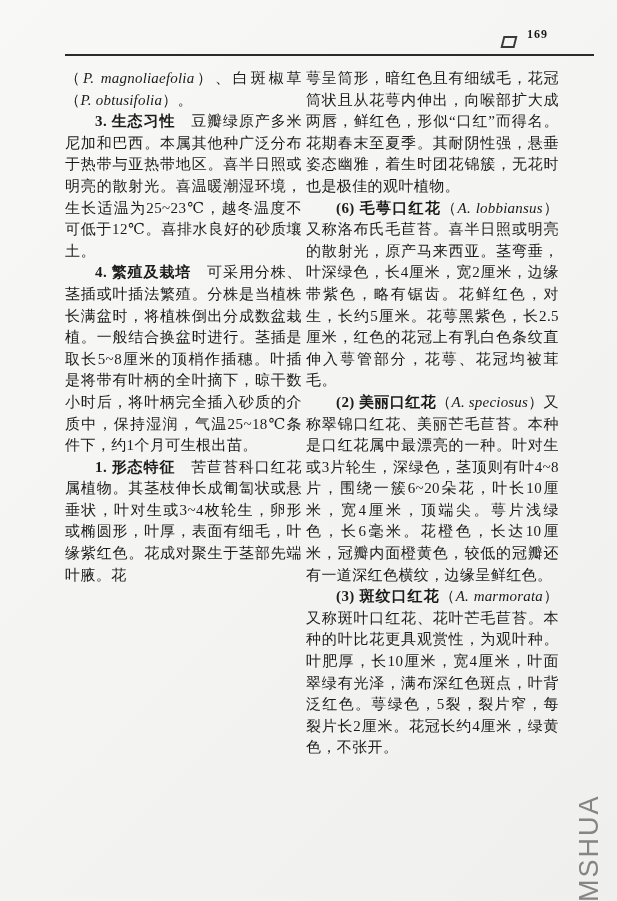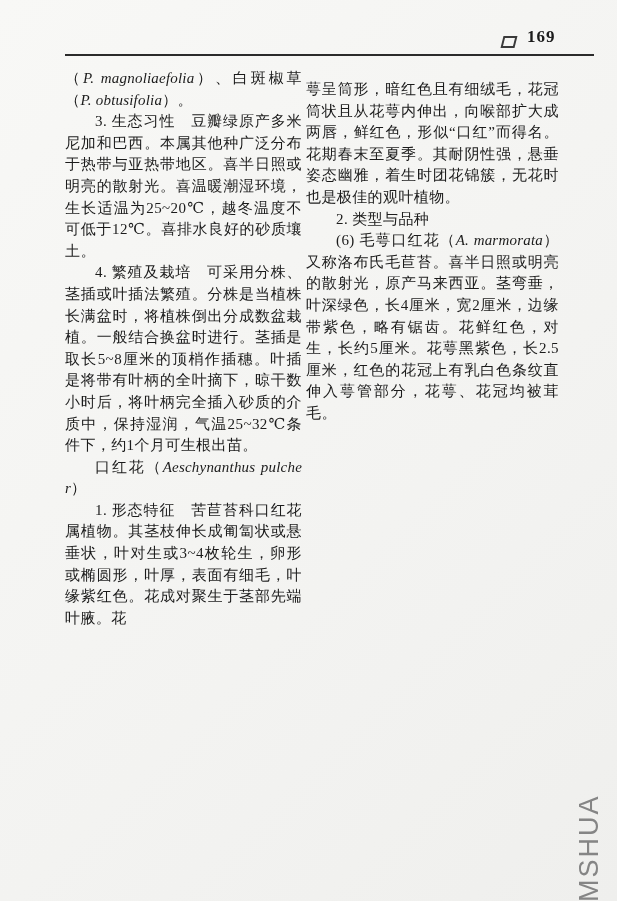--- a/index.html
+++ b/index.html
@@ -7,30 +7,30 @@
     width:617px;height:901px;
     background:linear-gradient(135deg,#f8f8f6 0%,#f3f3f1 60%,#efefed 100%);
     font-family:"Liberation Serif","DejaVu Serif",serif;
     color:#1b1b1b;
     position:relative;
     overflow:hidden;
   }
   .page{position:absolute;inset:0;}
   
   .header-rule{position:absolute;left:65px;top:54px;width:529px;height:2px;background:#2b2b2b;}
-  .page-number{position:absolute;left:527px;top:27px;font-size:17px;font-weight:bold;letter-spacing:1px;}
+  .page-number{position:absolute;left:527px;top:27px;font-size:12px;font-weight:bold;letter-spacing:1px;}
   .printer-mark{position:absolute;left:502px;top:36px;width:10px;height:8px;border:2px solid #3a3a3a;transform:skewX(-14deg);background:transparent;}
   
   .cols{position:absolute;left:65px;top:68px;display:flex;gap:4px;}
   .col{text-align:justify;overflow:hidden;}
   .col-left{width:237px;height:792px;}
-  .col-right{width:253px;height:792px;margin-top:11px;}
+  .col-right{width:253px;height:792px;}
   p.para{margin:0;font-size:15px;line-height:21.6px;letter-spacing:0.4px;word-break:break-all;}
   p.para.indent{text-indent:2em;}
-  .seg-bold{font-weight:normal;}
+  .seg-bold{font-weight:bold;}
   .seg-italic{font-style:italic;font-family:"Liberation Serif","DejaVu Serif",serif;letter-spacing:0.2px;}
   
   .watermark{
     position:absolute;left:572px;top:902px;width:126px;height:34px;
     transform:rotate(-90deg);transform-origin:left top;
     font-family:"Liberation Sans","DejaVu Sans",sans-serif;
     font-size:27px;line-height:34px;letter-spacing:2px;
     color:#858585;white-space:nowrap;
   }
 </style>
@@ -39,27 +39,27 @@
 
 <div class="page">
 
   <span class="printer-mark"></span>
   <div class="page-number">169</div>
   <div class="header-rule"></div>
 
   <div class="cols">
     <div class="col col-left">
         <p class="para"><span class="seg-normal">（</span><span class="seg-italic">P. magnoliaefolia</span><span class="seg-normal">）、白斑椒草（</span><span class="seg-italic">P. obtusifolia</span><span class="seg-normal">）。</span></p>
-        <p class="para indent"><span class="seg-bold">3. 生态习性</span><span class="seg-normal">　豆瓣绿原产多米尼加和巴西。本属其他种广泛分布于热带与亚热带地区。喜半日照或明亮的散射光。喜温暖潮湿环境，生长适温为25~20℃，越冬温度不可低于12℃。喜排水良好的砂质壤土。</span></p>
-        <p class="para indent"><span class="seg-bold">4. 繁殖及栽培</span><span class="seg-normal">　可采用分株、茎插或叶插法繁殖。分株是当植株长满盆时，将植株倒出分成数盆栽植。一般结合换盆时进行。茎插是取长5~8厘米的顶梢作插穗。叶插是将带有叶柄的全叶摘下，晾干数小时后，将叶柄完全插入砂质的介质中，保持湿润，气温25~32℃条件下，约1个月可生根出苗。</span></p>
-        <p class="para indent"><span class="seg-bold">口红花</span><span class="seg-normal">（</span><span class="seg-italic">Aeschynanthus pulcher</span><span class="seg-normal">）</span></p>
+        <p class="para indent"><span class="seg-bold">3. 生态习性</span><span class="seg-normal">　豆瓣绿原产多米尼加和巴西。本属其他种广泛分布于热带与亚热带地区。喜半日照或明亮的散射光。喜温暖潮湿环境，生长适温为25~23℃，越冬温度不可低于12℃。喜排水良好的砂质壤土。</span></p>
+        <p class="para indent"><span class="seg-bold">4. 繁殖及栽培</span><span class="seg-normal">　可采用分株、茎插或叶插法繁殖。分株是当植株长满盆时，将植株倒出分成数盆栽植。一般结合换盆时进行。茎插是取长5~8厘米的顶梢作插穗。叶插是将带有叶柄的全叶摘下，晾干数小时后，将叶柄完全插入砂质的介质中，保持湿润，气温25~18℃条件下，约1个月可生根出苗。</span></p>
         <p class="para indent"><span class="seg-bold">1. 形态特征</span><span class="seg-normal">　苦苣苔科口红花属植物。其茎枝伸长成匍匐状或悬垂状，叶对生或3~4枚轮生，卵形或椭圆形，叶厚，表面有细毛，叶缘紫红色。花成对聚生于茎部先端叶腋。花</span></p>
       </div>
     <div class="col col-right">
         <p class="para"><span class="seg-normal">萼呈筒形，暗红色且有细绒毛，花冠筒状且从花萼内伸出，向喉部扩大成两唇，鲜红色，形似“口红”而得名。花期春末至夏季。其耐阴性强，悬垂姿态幽雅，着生时团花锦簇，无花时也是极佳的观叶植物。</span></p>
-        <p class="para indent"><span class="seg-bold">2. 类型与品种</span></p>
-        <p class="para indent"><span class="seg-bold">(6) 毛萼口红花</span><span class="seg-normal">（</span><span class="seg-italic">A. marmorata</span><span class="seg-normal">）又称洛布氏毛苣苔。喜半日照或明亮的散射光，原产马来西亚。茎弯垂，叶深绿色，长4厘米，宽2厘米，边缘带紫色，略有锯齿。花鲜红色，对生，长约5厘米。花萼黑紫色，长2.5厘米，红色的花冠上有乳白色条纹直伸入萼管部分，花萼、花冠均被茸毛。</span></p>
+        <p class="para indent"><span class="seg-bold">(6) 毛萼口红花</span><span class="seg-normal">（</span><span class="seg-italic">A. lobbiansus</span><span class="seg-normal">）又称洛布氏毛苣苔。喜半日照或明亮的散射光，原产马来西亚。茎弯垂，叶深绿色，长4厘米，宽2厘米，边缘带紫色，略有锯齿。花鲜红色，对生，长约5厘米。花萼黑紫色，长2.5厘米，红色的花冠上有乳白色条纹直伸入萼管部分，花萼、花冠均被茸毛。</span></p>
+        <p class="para indent"><span class="seg-bold">(2) 美丽口红花</span><span class="seg-normal">（</span><span class="seg-italic">A. speciosus</span><span class="seg-normal">）又称翠锦口红花、美丽芒毛苣苔。本种是口红花属中最漂亮的一种。叶对生或3片轮生，深绿色，茎顶则有叶4~8片，围绕一簇6~20朵花，叶长10厘米，宽4厘米，顶端尖。萼片浅绿色，长6毫米。花橙色，长达10厘米，冠瓣内面橙黄色，较低的冠瓣还有一道深红色横纹，边缘呈鲜红色。</span></p>
+        <p class="para indent"><span class="seg-bold">(3) 斑纹口红花</span><span class="seg-normal">（</span><span class="seg-italic">A. marmorata</span><span class="seg-normal">）又称斑叶口红花、花叶芒毛苣苔。本种的叶比花更具观赏性，为观叶种。叶肥厚，长10厘米，宽4厘米，叶面翠绿有光泽，满布深红色斑点，叶背泛红色。萼绿色，5裂，裂片窄，每裂片长2厘米。花冠长约4厘米，绿黄色，不张开。</span></p>
       </div>
   </div>
 
   <div class="watermark">MSHUA</div>
 
 </div>
 
 </body></html>

